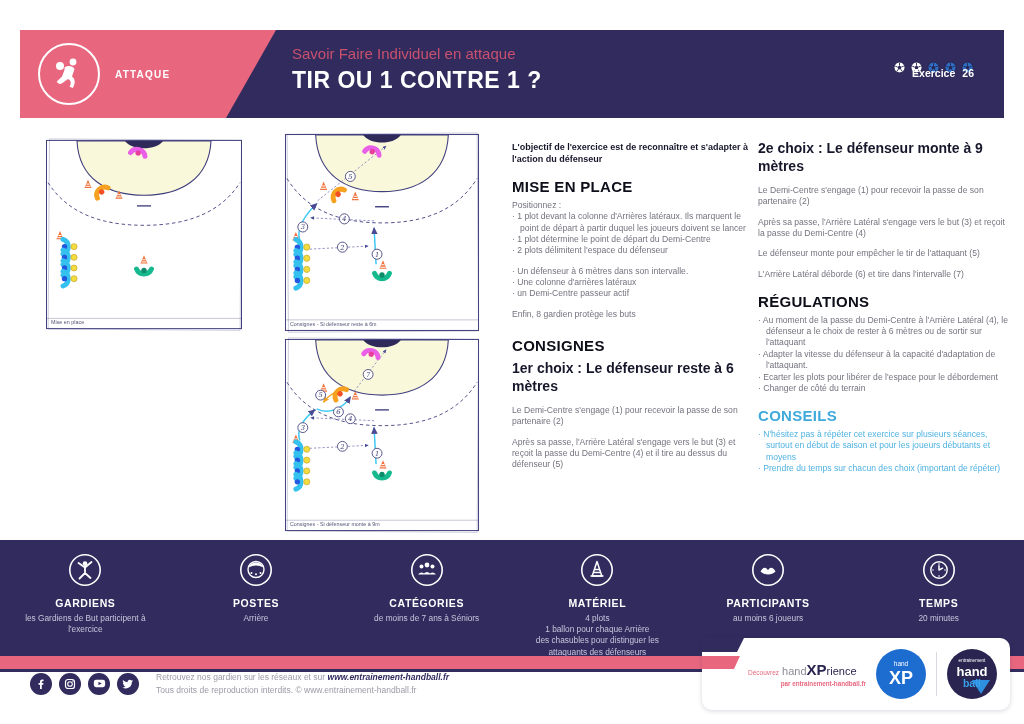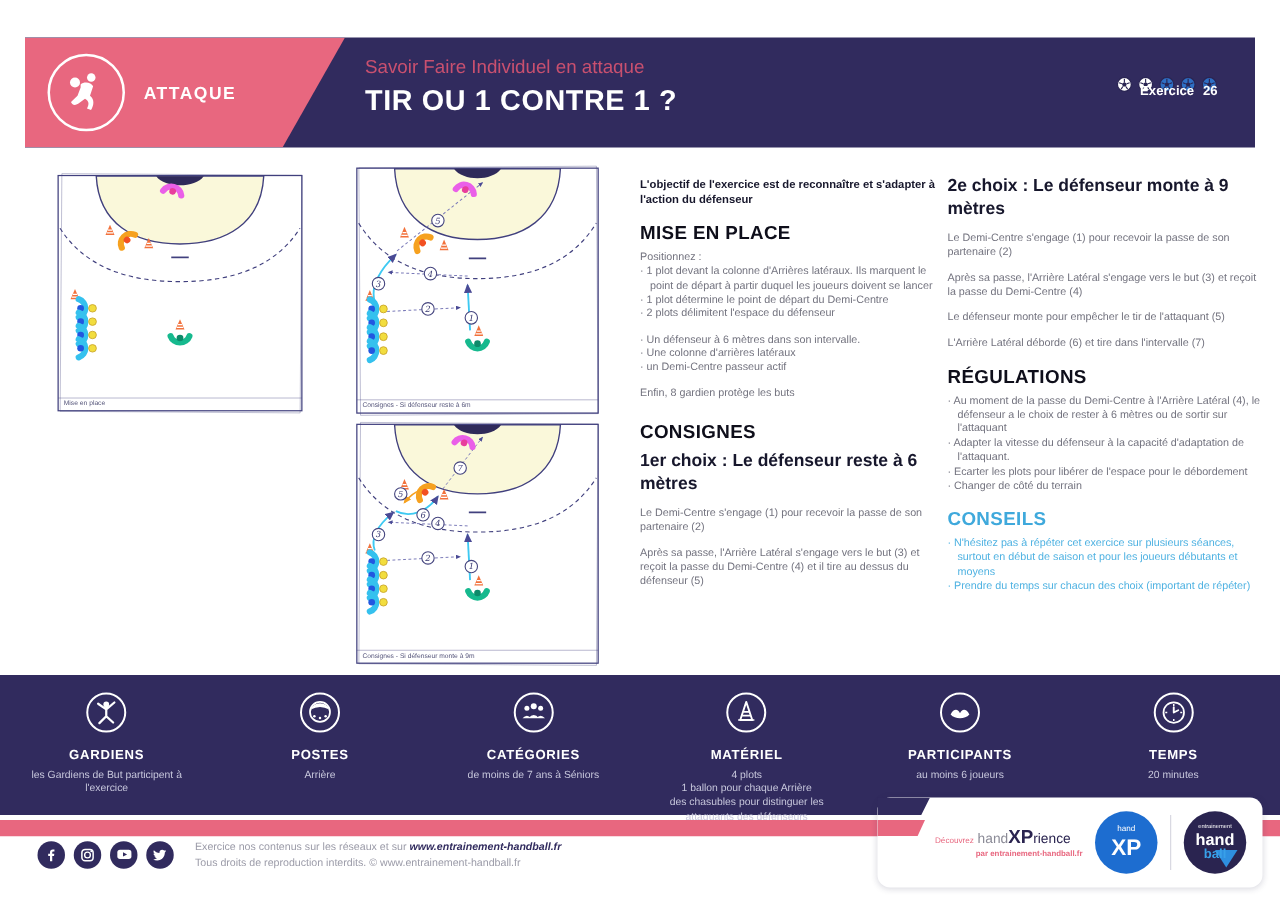--- a/index.html
+++ b/index.html
@@ -6,21 +6,21 @@
   .page{position:relative;width:1024px;height:724px;background:#fff;overflow:hidden;
         font-family:"Liberation Sans",sans-serif;-webkit-font-smoothing:antialiased;}
 
   
   .header{position:absolute;left:20px;top:30px;width:984px;height:88px;background:#312b5e;}
   .header-pink{position:absolute;left:0;top:0;width:256px;height:100%;background:#e8677f;
                clip-path:polygon(0 0,100% 0,calc(100% - 50px) 100%,0 100%);
                display:flex;align-items:center;gap:15px;padding-left:18px;box-sizing:border-box;}
   .logo-ring{width:58px;height:58px;border:2.5px solid #fff;border-radius:50%;
              display:flex;align-items:center;justify-content:center;flex:0 0 auto;}
-  .attaque{color:#fff;font-weight:bold;font-size:14px;letter-spacing:1.2px;}
+  .attaque{color:#fff;font-weight:bold;font-size:10px;letter-spacing:1.2px;}
   .header-titles{position:absolute;left:272px;top:15px;}
   .subtitle{color:#c9506f;font-size:15px;margin-bottom:5px;}
   .title{color:#fff;font-size:23px;font-weight:800;letter-spacing:.5px;}
   .difficulty{position:absolute;right:30px;top:31px;display:flex;gap:4px;}
   .exercise{position:absolute;right:30px;top:37px;color:#fff;font-weight:bold;font-size:10.5px;}
   .exercise span{margin-left:7px;}
 
   
   .court{position:absolute;}
   .court svg{display:block;width:100%;height:100%;}
@@ -34,21 +34,21 @@
   .section-h.first{margin-top:0;}
   .section-h.cyan{color:#3fa9dc;}
   .choice-title{font-weight:bold;color:#17172c;font-size:14px;margin:0 0 9px;}
   .col p{margin:0 0 9px;}
   .col ul{margin:0 0 9px;padding:0;list-style:none;}
   .col li{padding-left:8px;text-indent:-8px;}
   .col li::before{content:"·  ";}
   .cyan-text{color:#4fb2e2;}
 
   
-  .info-band{position:absolute;left:0;top:540px;width:1024px;height:112px;background:#312b5e;
+  .info-band{position:absolute;left:0;top:540px;width:1024px;height:132px;background:#312b5e;
              display:flex;}
   .info-item{flex:1;text-align:center;padding-top:13px;}
   .info-icon{width:34px;height:34px;margin:0 auto 6px;}
   .info-title{color:#fff;font-weight:bold;font-size:10.5px;letter-spacing:.6px;}
   .info-desc{color:#c7c7dc;font-size:8.3px;line-height:1.35;margin-top:4px;padding:0 14px;}
 
   
   .pink-bar{position:absolute;left:0;top:656px;width:1024px;height:13px;background:#e8677f;}
   .social-row{position:absolute;left:30px;top:671px;display:flex;align-items:center;}
   .soc{width:22px;height:22px;border-radius:50%;background:#312b5e;margin-right:7px;
@@ -530,21 +530,21 @@
           <rect x="0.8" y="2.6" width="10.4" height="6.8" rx="2" fill="#fff"></rect>
           <path d="M5,4.4 L8,6 L5,7.6 Z" fill="#312b5e"></path>
         </svg>
     </div>
     <div class="soc">
       <svg width="12" height="12" viewBox="0 0 12 12">
           <path d="M11,2.8 C10.6,3 10.2,3.1 9.8,3.15 C10.25,2.85 10.6,2.4 10.75,1.9 C10.3,2.15 9.85,2.33 9.35,2.43 C8.93,1.97 8.35,1.7 7.72,1.7 C6.5,1.7 5.55,2.68 5.55,3.88 C5.55,4.05 5.57,4.2 5.6,4.36 C3.8,4.27 2.2,3.4 1.1,2.1 C0.9,2.45 0.8,2.84 0.8,3.26 C0.8,4.02 1.18,4.69 1.77,5.08 C1.42,5.07 1.08,4.97 0.8,4.81 L0.8,4.84 C0.8,5.9 1.55,6.78 2.55,7 C2.37,7.05 2.17,7.08 1.97,7.08 C1.83,7.08 1.69,7.06 1.56,7.04 C1.84,7.9 2.65,8.54 3.6,8.56 C2.85,9.14 1.9,9.5 0.9,9.5 C0.72,9.5 0.55,9.49 0.38,9.47 C1.35,10.1 2.5,10.45 3.72,10.45 C7.7,10.45 9.88,7.15 9.88,4.28 L9.87,4 C10.3,3.68 10.7,3.27 11,2.8 Z" fill="#fff"></path>
         </svg>
     </div>
     <div class="foot-text">
-      <div><span>Exercice nos contenus sur les réseaux et sur </span><span class="foot-bold">www.entrainement-handball.fr</span></div>
+      <div><span>Retrouvez nos gardien sur les réseaux et sur </span><span class="foot-bold">www.entrainement-handball.fr</span></div>
       <div>Tous droits de reproduction interdits. © www.entrainement-handball.fr</div>
     </div>
   </div>
 
   <div class="promo-card">
     <div class="promo-text">
       <div class="promo-line1">
         <span class="promo-discover">Découvrez</span><span class="promo-hand">hand</span><span class="promo-xp">XP</span><span class="promo-rience">rience</span>
       </div>
       <div class="promo-by">par entrainement-handball.fr</div>

